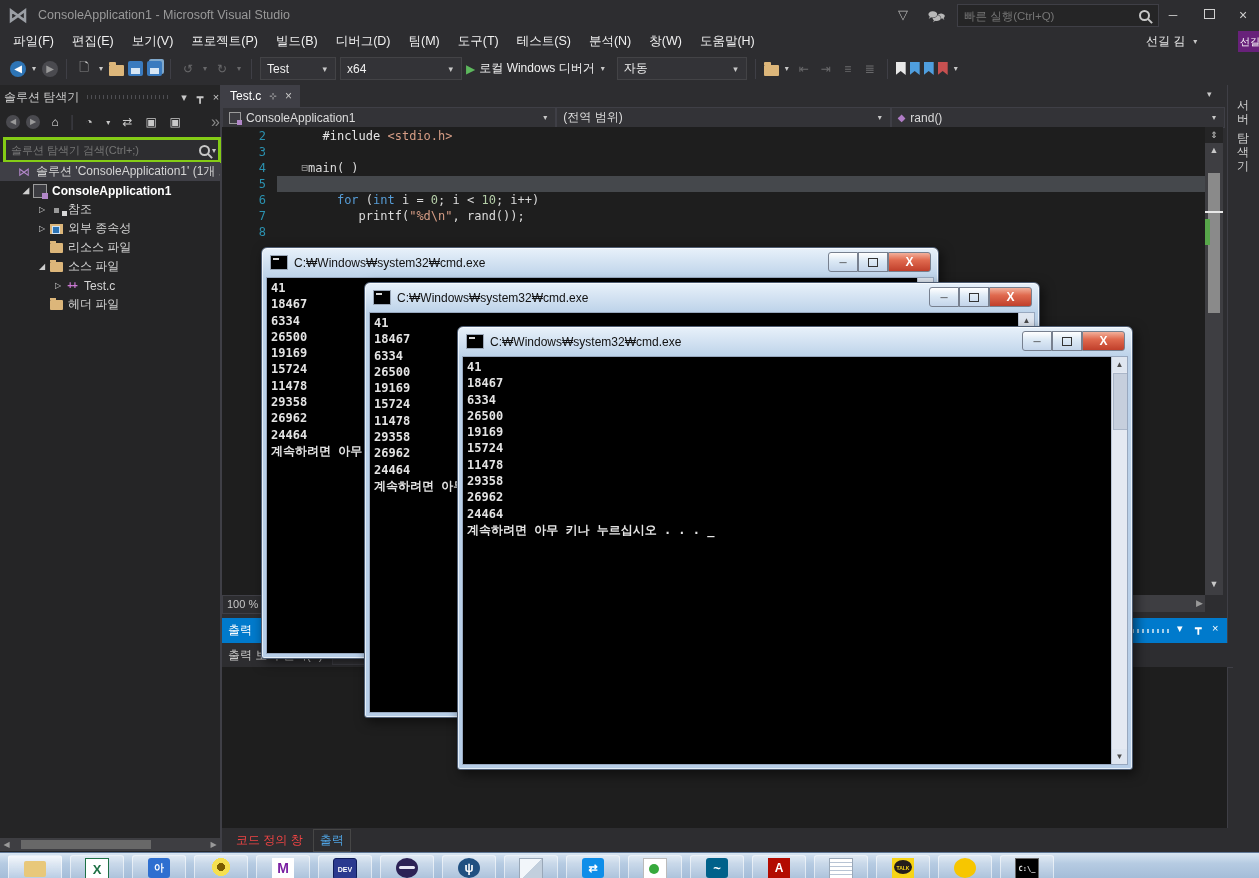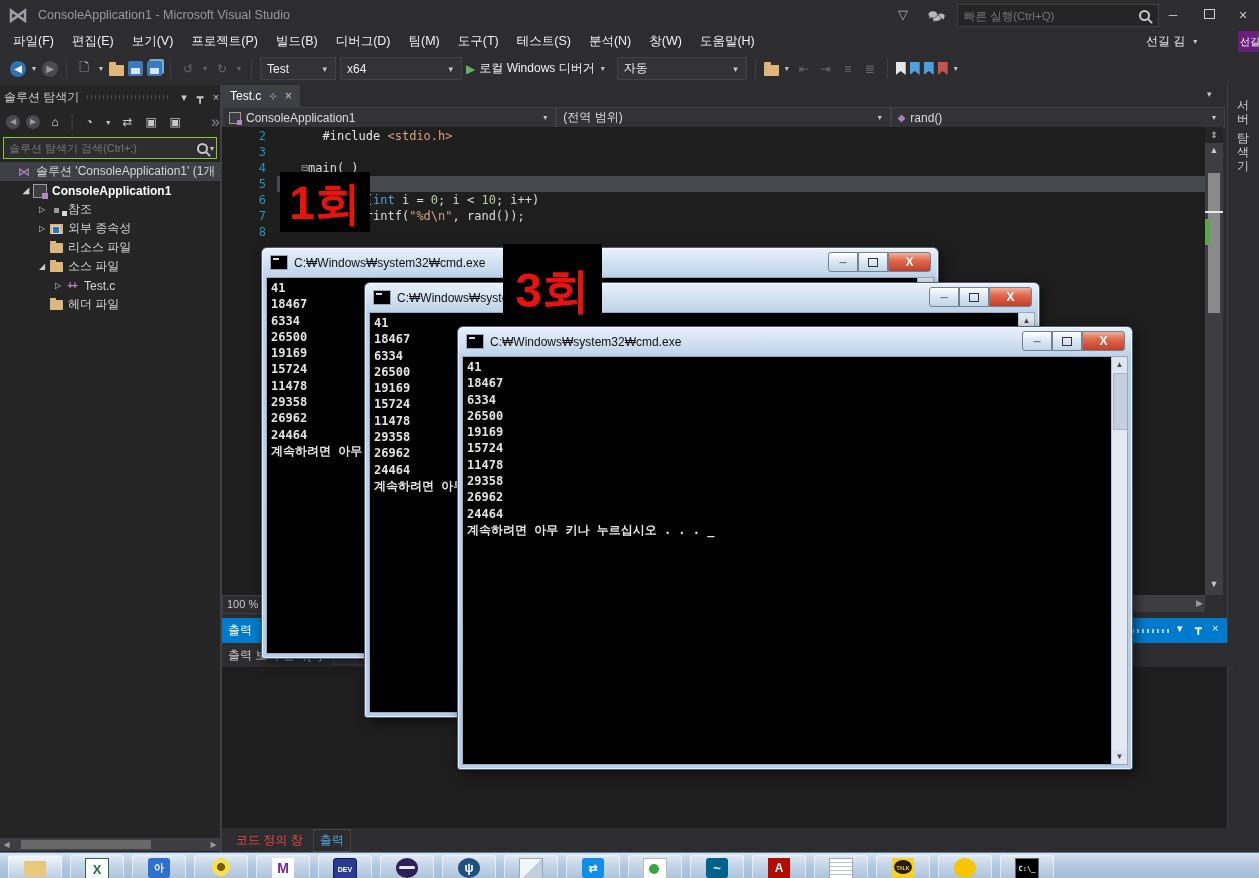--- a/index.html
+++ b/index.html
@@ -47,21 +47,21 @@
   .dimico{opacity:.38;}
   .bm{width:10px;height:13px;background:#e8e8e8;clip-path:polygon(0 0,100% 0,100% 100%,50% 70%,0 100%);}
   .bm.b1{background:#4f9ede;} .bm.b2{background:#4f9ede;} .bm.bx{background:#c75050;}
   
   #se{left:0;top:85px;width:220px;height:767px;background:#252526;border-right:2px solid #3f3f46;}
   #se-head{left:0;top:0;width:220px;height:24px;display:flex;align-items:center;padding:0 4px;}
   #se-title{font-size:12px;color:#cccccc;white-space:nowrap;}
   .grip{flex:1;height:4px;margin:0 8px;background-image:repeating-linear-gradient(90deg,#4e4e52 0 1px,transparent 1px 4px);}
   .panel-ico{width:16px;text-align:center;color:#c8c8c8;font-size:11px;}
   #se-tools{left:0;top:24px;width:220px;height:26px;display:flex;align-items:center;gap:6px;padding-left:6px;color:#b8b8b8;}
-  #se-search{left:3px;top:52px;width:212px;height:20px;background:#2d2d30;border:1px solid #84cc16;
+  #se-search{left:3px;top:52px;width:212px;height:20px;background:#2d2d30;border:3px solid #84cc16;
       display:flex;align-items:center;justify-content:flex-end;}
   #se-search input{flex:1;background:transparent;border:0;outline:0;color:#808080;font-size:11px;padding:0 5px;
       font-family:"Liberation Sans",sans-serif;}
   #se-tree{left:0;top:77px;width:220px;}
   .trow{height:19px;display:flex;align-items:center;font-size:12px;color:#d4d4d4;white-space:nowrap;overflow:hidden;}
   .trow.selected{background:#3f3f46;}
   .trow.bold{font-weight:bold;color:#fff;}
   .arrow{width:12px;font-size:8px;color:#cfcfcf;text-align:center;flex:0 0 12px;}
   .ticon2{width:16px;flex:0 0 16px;display:flex;justify-content:center;}
   .fold-ic{width:13px;height:10px;background:#dcb67a;border-radius:1px;position:relative;}
@@ -556,22 +556,20 @@
 24464
 계속하려면 아무 키나 누르십시오 . . . _</pre>
       <div class="csb">
         <span class="up">▲</span>
         <span class="cthumb"></span>
         <span class="dn">▼</span>
       </div>
     </div>
   </div>
 
-  <div class="anno" id="anno-1">1회</div>
-  <div class="anno" id="anno-3">3회</div>
 
   <div class="abs" id="taskbar">
       <div class="tb-slot active" style="left: 8px;">
         <div class="tbi k-folder"></div>
       </div>
       <div class="tb-slot" style="left: 70px;">
         <div class="tbi k-excel">
           <span>X</span>
         </div>
       </div>

